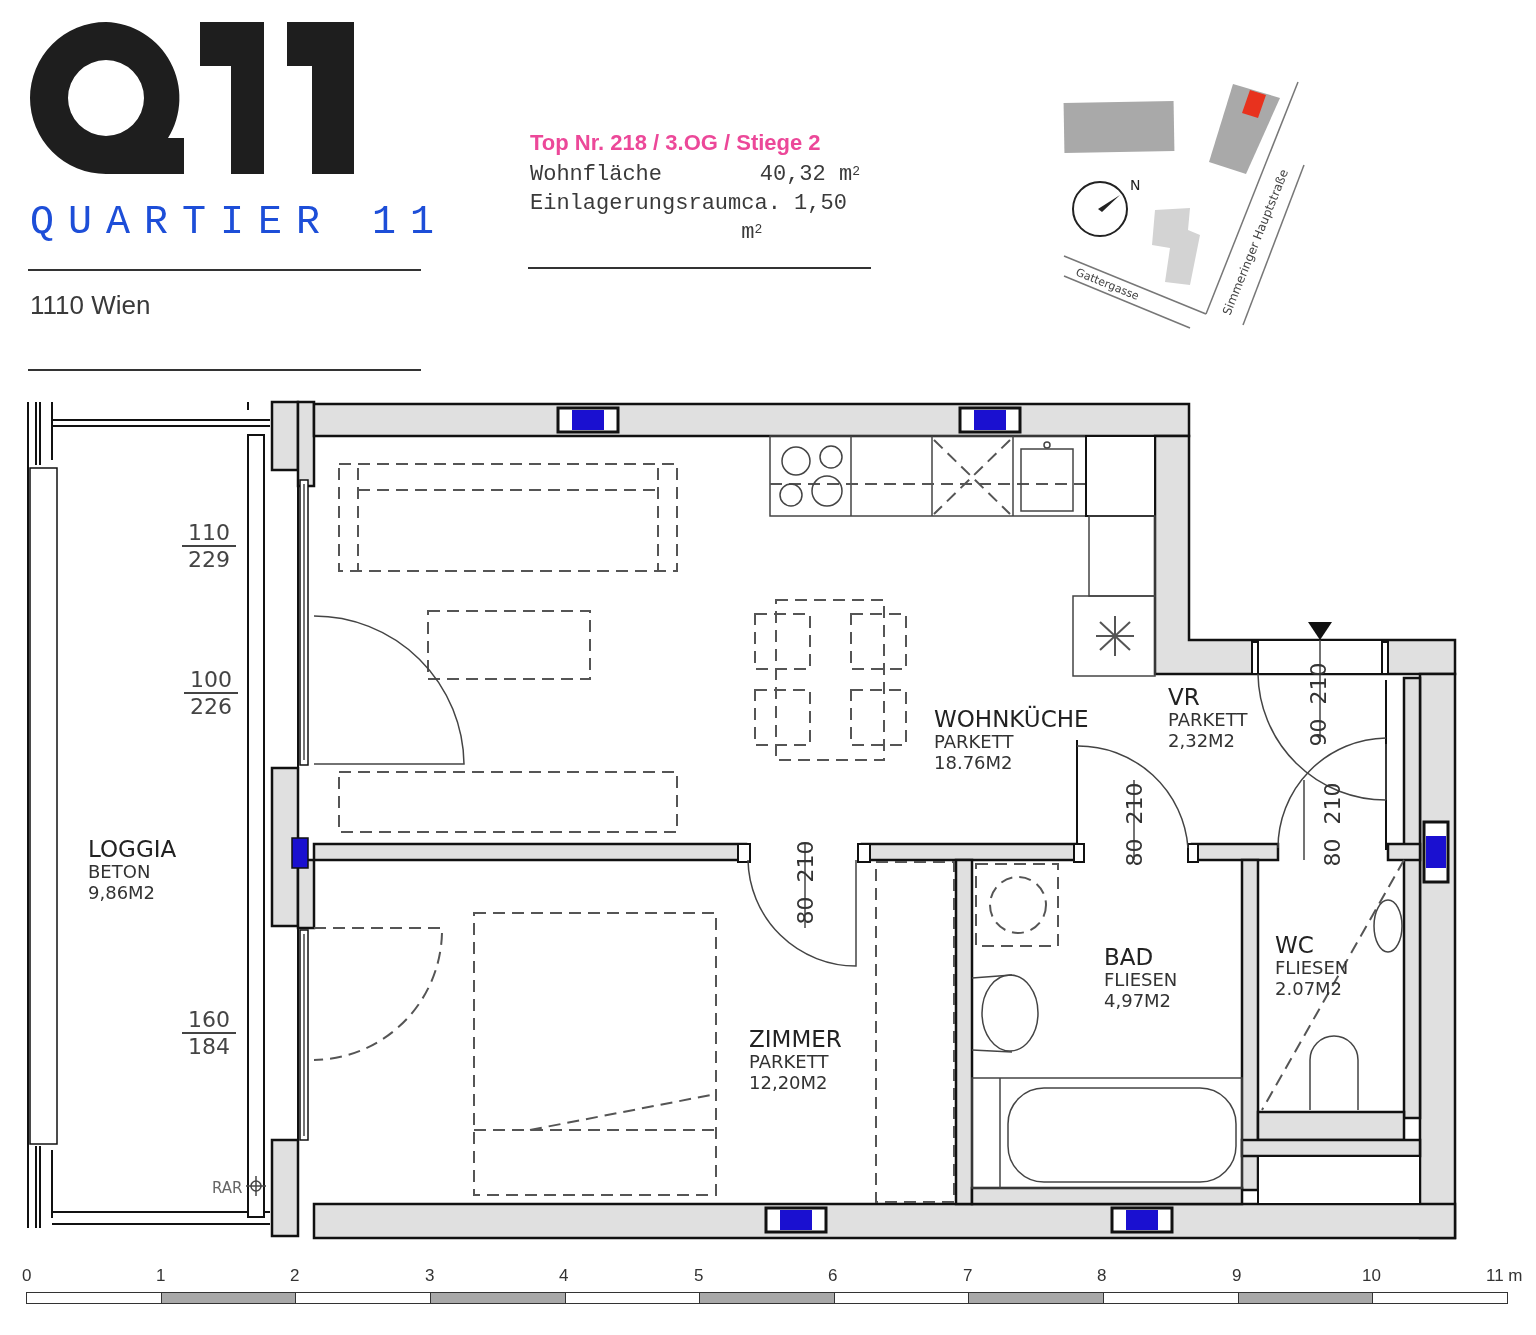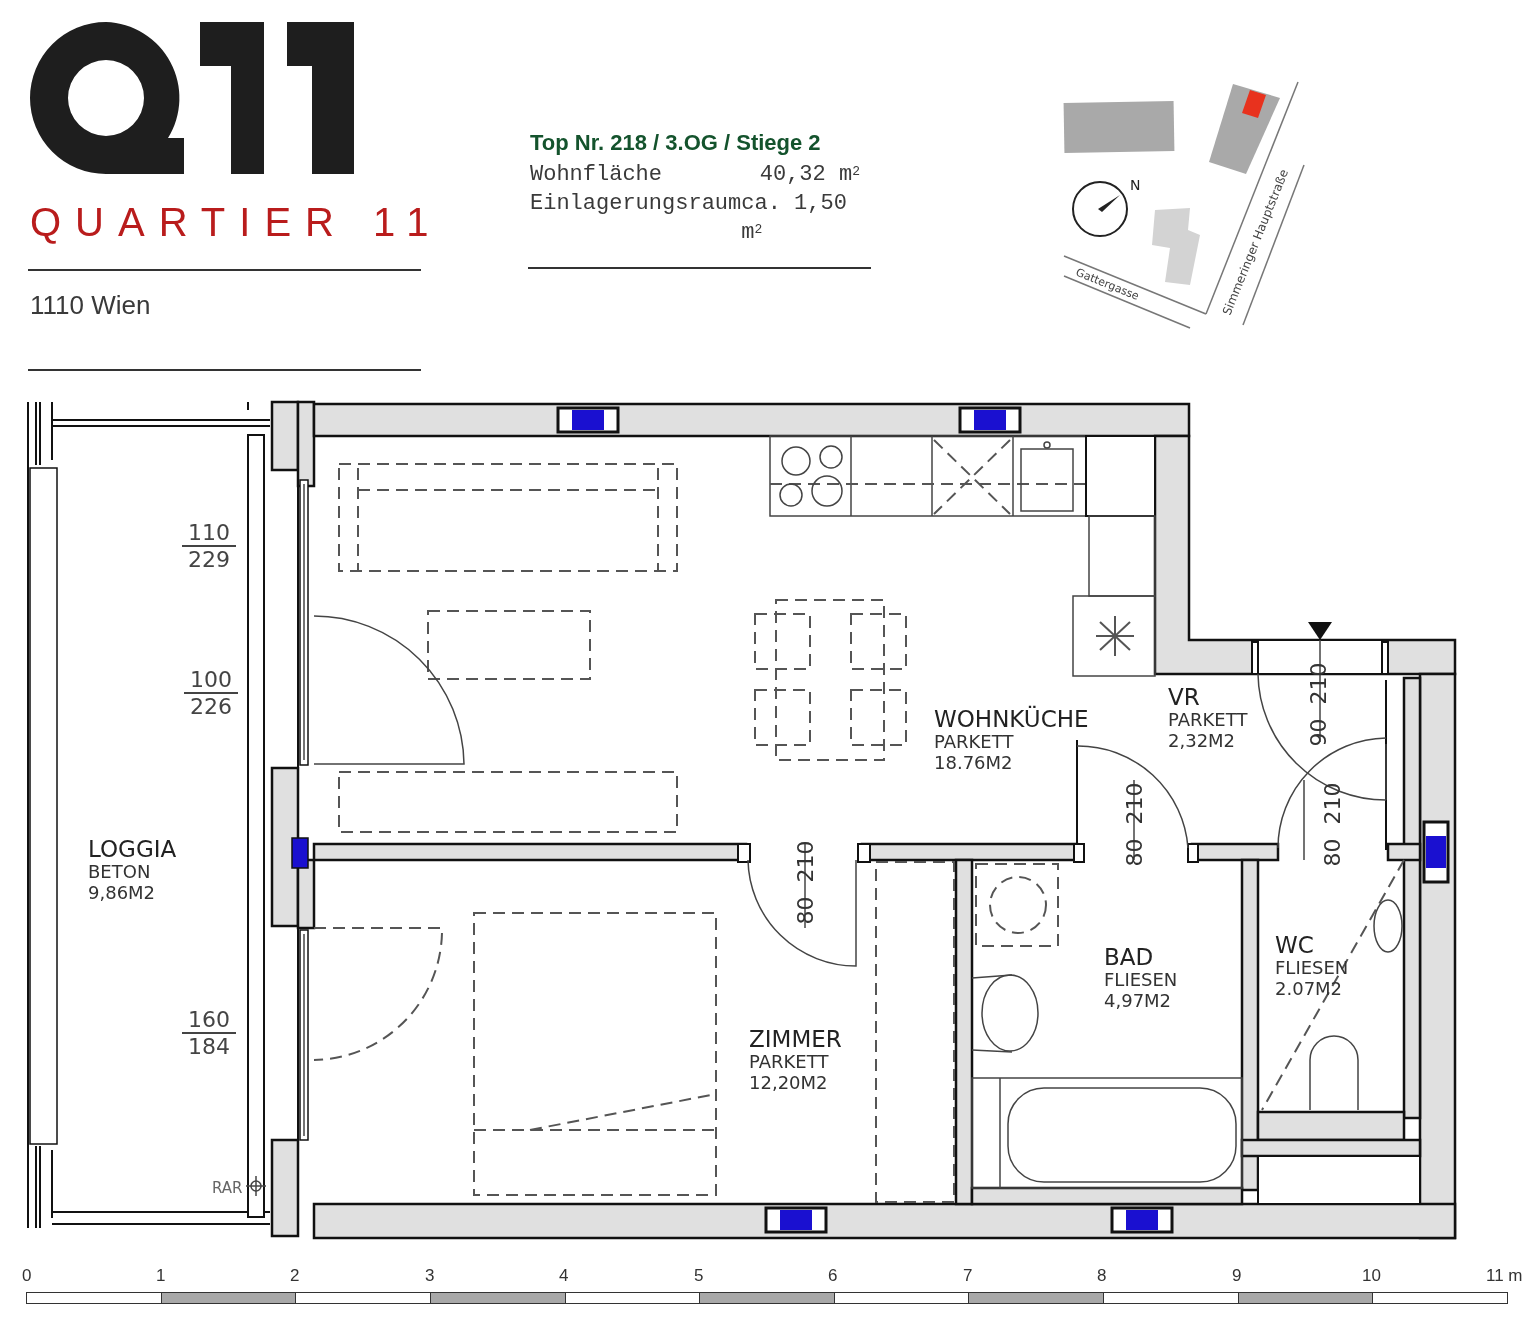--- a/index.html
+++ b/index.html
@@ -1,22 +1,22 @@
 <!DOCTYPE html>
 <html><head>
 <meta charset="utf-8">
 <style>
   html, body { margin:0; padding:0; background:#ffffff; }
   body { width:1536px; height:1335px; position:relative; overflow:hidden; font-family:"DejaVu Sans", sans-serif; color:#1a1a1a; }
   .abs { position:absolute; }
-  .brand-name { left:30px; top:200px; font-family:Liberation Sans, sans-serif; font-size:40px; letter-spacing:14px; color:#b91c1c; }
+  .brand-name { left:30px; top:200px; font-family:Liberation Mono, monospace; font-size:40px; letter-spacing:14px; color:#1d4ed8; }
   .hr { position:absolute; height:2px; background:#333; }
   .address { left:30px; top:288px; font-family:"Liberation Sans", sans-serif; font-size:26px; line-height:34px; color:#3a3a3a; }
   .info-block { left:530px; top:130px; width:330px; font-family:"Liberation Sans", sans-serif; color:#3a3a3a; }
-  .info-title { font-size:22px; font-weight:bold; color:#14532d; margin-bottom:4px; }
+  .info-title { font-size:22px; font-weight:bold; color:#ec4899; margin-bottom:4px; }
   .info-row { display:flex; justify-content:space-between; font-size:22px; line-height:29px;font-family:Liberation Mono, monospace; }
   .info-row sup { font-size:13px; vertical-align:top; position:relative; top:-3px; }
   
   .room-label { position:absolute; font-family:"DejaVu Sans", sans-serif; color:#222; line-height:1.15; }
   .room-label .name { font-size:23px; }
   .room-label .sub { font-size:18px; color:#333; }
   .dim { position:absolute; font-family:"DejaVu Sans", sans-serif; font-size:22px; color:#444; text-align:center; }
   .dim .top { border-bottom:2px solid #444; padding:0 2px; }
   .vdim { position:absolute; font-family:"DejaVu Sans", sans-serif; font-size:22px; color:#333; transform:rotate(-90deg); transform-origin:center center; white-space:nowrap; }
   

